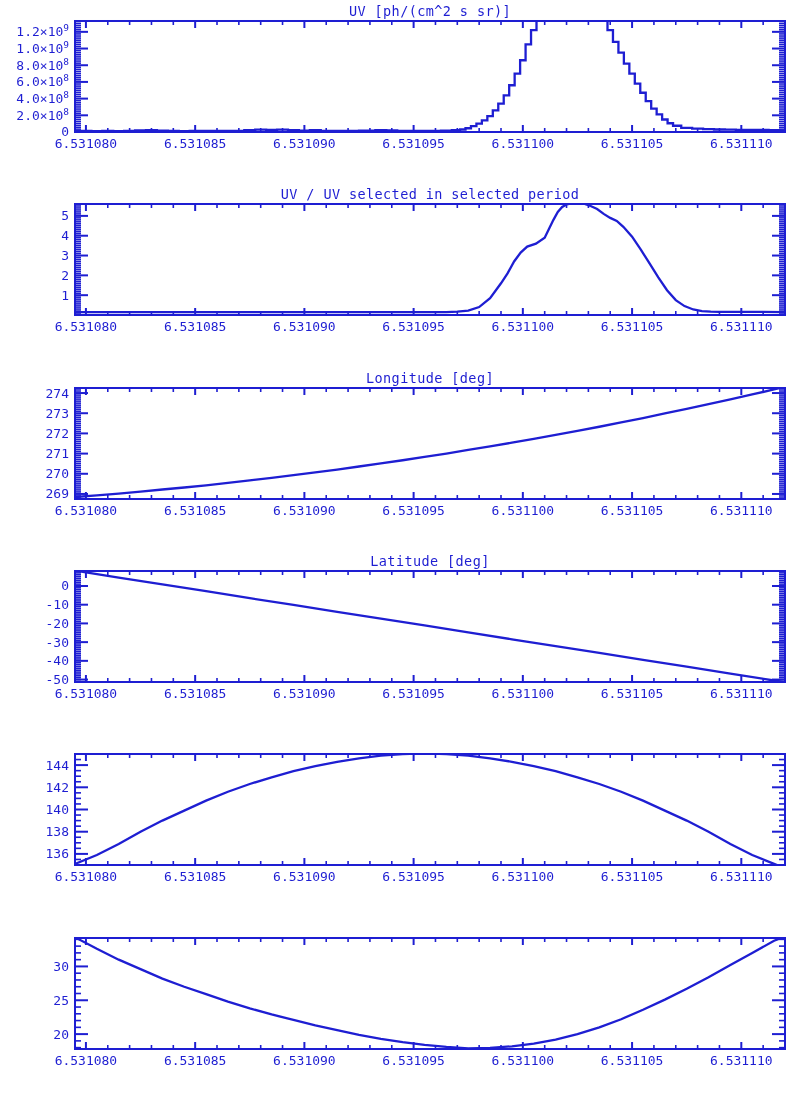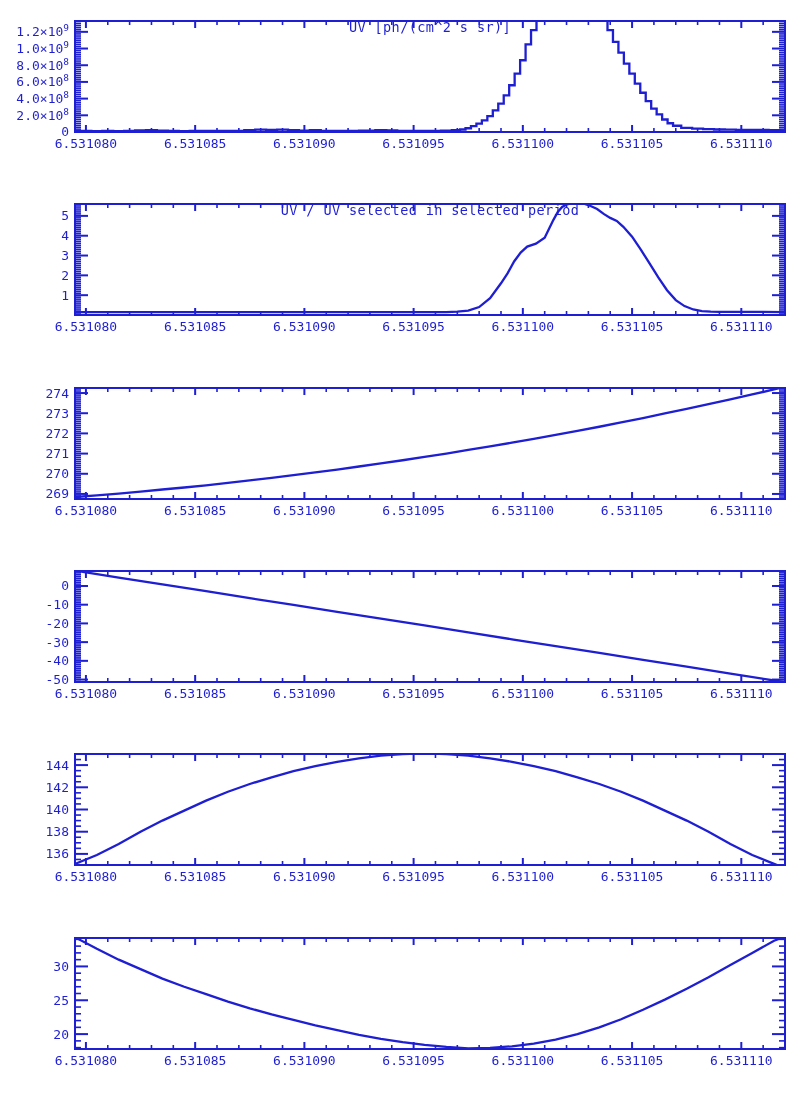--- a/index.html
+++ b/index.html
@@ -1,20 +1,20 @@
 <!DOCTYPE html>
 <html style="--accent: #1e1ed2; --bg: #ffffff;"><head>
 <meta charset="utf-8">
 <style>
   :root { --accent: #1e1ed2; --bg: #ffffff; }
   html, body { margin: 0; padding: 0; background: var(--bg); }
   .page { width: 800px; height: 1100px; display: flex; flex-direction: column; background: var(--bg); }
   .plot { flex: 1 1 0; position: relative; }
   .plot-title {
-    position: absolute; top: 19px; left: 75px; width: 710px;
+    position: absolute; top: 3px; left: 75px; width: 710px;
     text-align: center; white-space: pre;
     font-family: "DejaVu Sans Mono", "Liberation Mono", monospace;
     font-size: 13.5px; letter-spacing: 0.4px;
     color: var(--accent);
   }
   svg.plot-svg { position: absolute; left: 0; top: 0; width: 800px; height: 100%; display: block; }
   .tick-label {
     font-family: "DejaVu Sans Mono", "Liberation Mono", monospace;
     font-size: 13px; fill: var(--accent);
   }
@@ -626,20 +626,21 @@
         <text x="522.8461538461538" y="148" text-anchor="middle" class="tick-label">6.531100</text>
         <text x="632.0769230769231" y="148" text-anchor="middle" class="tick-label">6.531105</text>
         <text x="741.3076923076923" y="148" text-anchor="middle" class="tick-label">6.531110</text>
         <text x="69" y="131.45454545454544" text-anchor="end" class="tick-label">269</text>
         <text x="69" y="111.27272727272728" text-anchor="end" class="tick-label">270</text>
         <text x="69" y="91.0909090909091" text-anchor="end" class="tick-label">271</text>
         <text x="69" y="70.9090909090909" text-anchor="end" class="tick-label">272</text>
         <text x="69" y="50.727272727272734" text-anchor="end" class="tick-label">273</text>
         <text x="69" y="30.545454545454547" text-anchor="end" class="tick-label">274</text>
       </svg>
+    <div class="plot-title">Longitude [deg]</div>
   </figure>
   <figure class="plot" style="margin:0">
     <svg class="plot-svg" viewBox="0 0 800 183.33" preserveAspectRatio="none">
         <defs>
           <clipPath id="clip3">
             <rect x="75" y="21" width="710" height="111"></rect>
           </clipPath>
         </defs>
         <g stroke="#1e1ed2" fill="none">
           <rect x="75" y="21" width="710" height="111" stroke-width="2"></rect>
@@ -838,20 +839,21 @@
         <text x="522.8461538461538" y="148" text-anchor="middle" class="tick-label">6.531100</text>
         <text x="632.0769230769231" y="148" text-anchor="middle" class="tick-label">6.531105</text>
         <text x="741.3076923076923" y="148" text-anchor="middle" class="tick-label">6.531110</text>
         <text x="69" y="134.06661045531197" text-anchor="end" class="tick-label">-50</text>
         <text x="69" y="115.34822934232716" text-anchor="end" class="tick-label">-40</text>
         <text x="69" y="96.62984822934233" text-anchor="end" class="tick-label">-30</text>
         <text x="69" y="77.9114671163575" text-anchor="end" class="tick-label">-20</text>
         <text x="69" y="59.193086003372684" text-anchor="end" class="tick-label">-10</text>
         <text x="69" y="40.474704890387855" text-anchor="end" class="tick-label">0</text>
       </svg>
+    <div class="plot-title">Latitude [deg]</div>
   </figure>
   <figure class="plot" style="margin:0">
     <svg class="plot-svg" viewBox="0 0 800 183.33" preserveAspectRatio="none">
         <defs>
           <clipPath id="clip4">
             <rect x="75" y="21" width="710" height="111"></rect>
           </clipPath>
         </defs>
         <g stroke="#1e1ed2" fill="none">
           <rect x="75" y="21" width="710" height="111" stroke-width="2"></rect>

